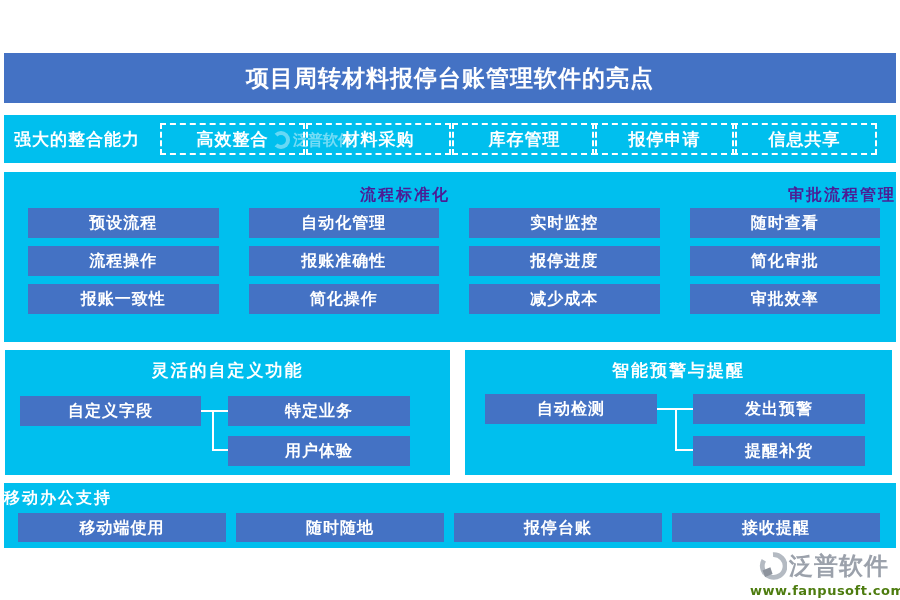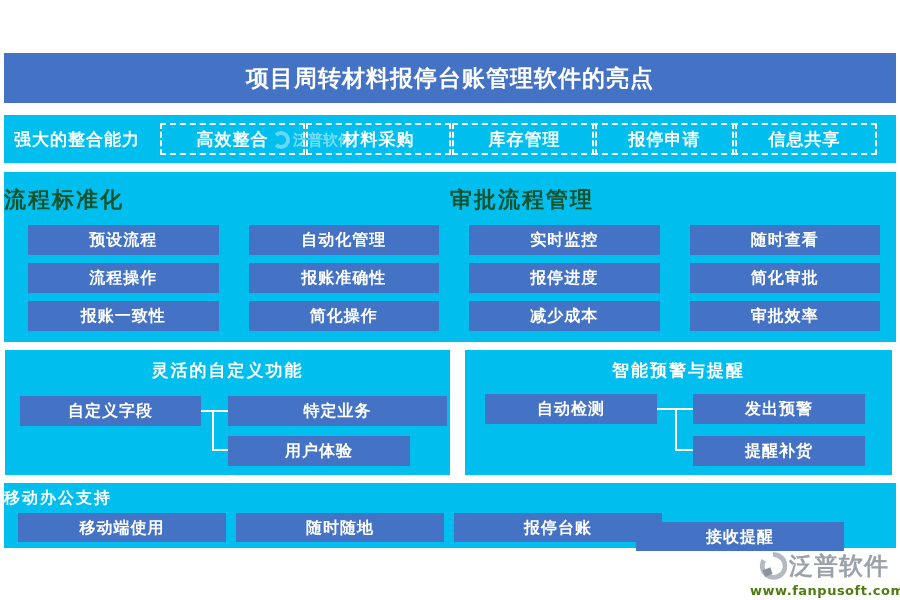--- a/index.html
+++ b/index.html
@@ -41,26 +41,26 @@
   }
   .wm-circle {
     width:18px; height:18px; border-radius:50%;
     border:4px solid rgba(255,255,255,0.4); border-left-color:transparent;
     display:inline-block;
   }
 
   
   .process-box { left:4px; top:172px; width:892px; height:170px; background:#00bfee; }
   .col-header {
-    position:absolute; top:13px; width:446px; text-align:left;
-    color:#14532d; font-size:22px; letter-spacing:2px;
+    position:absolute; top:13px; width:446px; text-align:right;
+    color:#4c1d95; font-size:16px; letter-spacing:2px;
   }
   .col-header.right { left:446px; }
   .process-grid {
-    position:absolute; left:24px; top:53px; width:852px;
+    position:absolute; left:24px; top:36px; width:852px;
     display:grid; grid-template-columns:repeat(4,1fr); gap:8px 30px;
   }
   .chip {
     height:30px; background:#4472c4; border:0; color:#ffffff;
     font-size:16px; font-weight:700; text-align:center; line-height:30px;
     cursor:pointer; font-family:inherit; letter-spacing:1px;
   }
 
   
   .branch-box { background:#00bfee; }
@@ -71,21 +71,21 @@
     color:#ffffff; font-size:17px; letter-spacing:2px;
   }
   .node {
     position:absolute; height:30px; background:#4472c4; border:0;
     color:#ffffff; font-size:16px; font-weight:700; text-align:center;
     line-height:30px; cursor:pointer; font-family:inherit; letter-spacing:1px;
   }
   .line { position:absolute; background:#ffffff; }
 
   .custom-box .src  { left:15px;  top:46px; width:181px; }
-  .custom-box .tg0  { left:223px; top:46px; width:219px; }
+  .custom-box .tg0  { left:223px; top:46px; width:182px; }
   .custom-box .tg1  { left:223px; top:86px; width:182px; }
   .custom-box .h1   { left:196px; top:60px; width:27px; height:2px; }
   .custom-box .v1   { left:207px; top:60px; width:2px;  height:41px; }
   .custom-box .h2   { left:207px; top:99px; width:16px; height:2px; }
 
   .alert-box .src   { left:20px;  top:44px; width:172px; }
   .alert-box .tg0   { left:228px; top:44px; width:172px; }
   .alert-box .tg1   { left:228px; top:86px; width:172px; }
   .alert-box .h1    { left:192px; top:58px; width:36px; height:2px; }
   .alert-box .v1    { left:210px; top:58px; width:2px;  height:43px; }
@@ -96,21 +96,21 @@
   .mobile-header {
     position:absolute; left:0; top:5px; width:100%; 
     color:#ffffff; font-size:16px; letter-spacing:2px;
   }
   .mobile-btn {
     position:absolute; top:30px; height:29px; width:208px;
     background:#4472c4; border:0; color:#ffffff; font-size:16px; font-weight:700;
     text-align:center; line-height:29px; cursor:pointer; font-family:inherit;
     letter-spacing:1px;
   }
-  .mb0{left:14px;} .mb1{left:232px;} .mb2{left:450px;} .mb3{left:632px;margin-top:9px;}
+  .mb0{left:14px;} .mb1{left:232px;} .mb2{left:450px;} .mb3{left:668px;}
 
   
   .footer-brand { left:750px; top:550px; width:148px; text-align:center; }
   .brand-row { display:flex; align-items:center; justify-content:center; gap:2px; }
   .brand-name { color:#9ba1ab; font-size:24px; letter-spacing:1px; }
   .brand-url  { color:#4d7c0f; font-size:13px; margin-top:1px; letter-spacing:0.5px; }
 </style>
 </head>
 <body>
 

